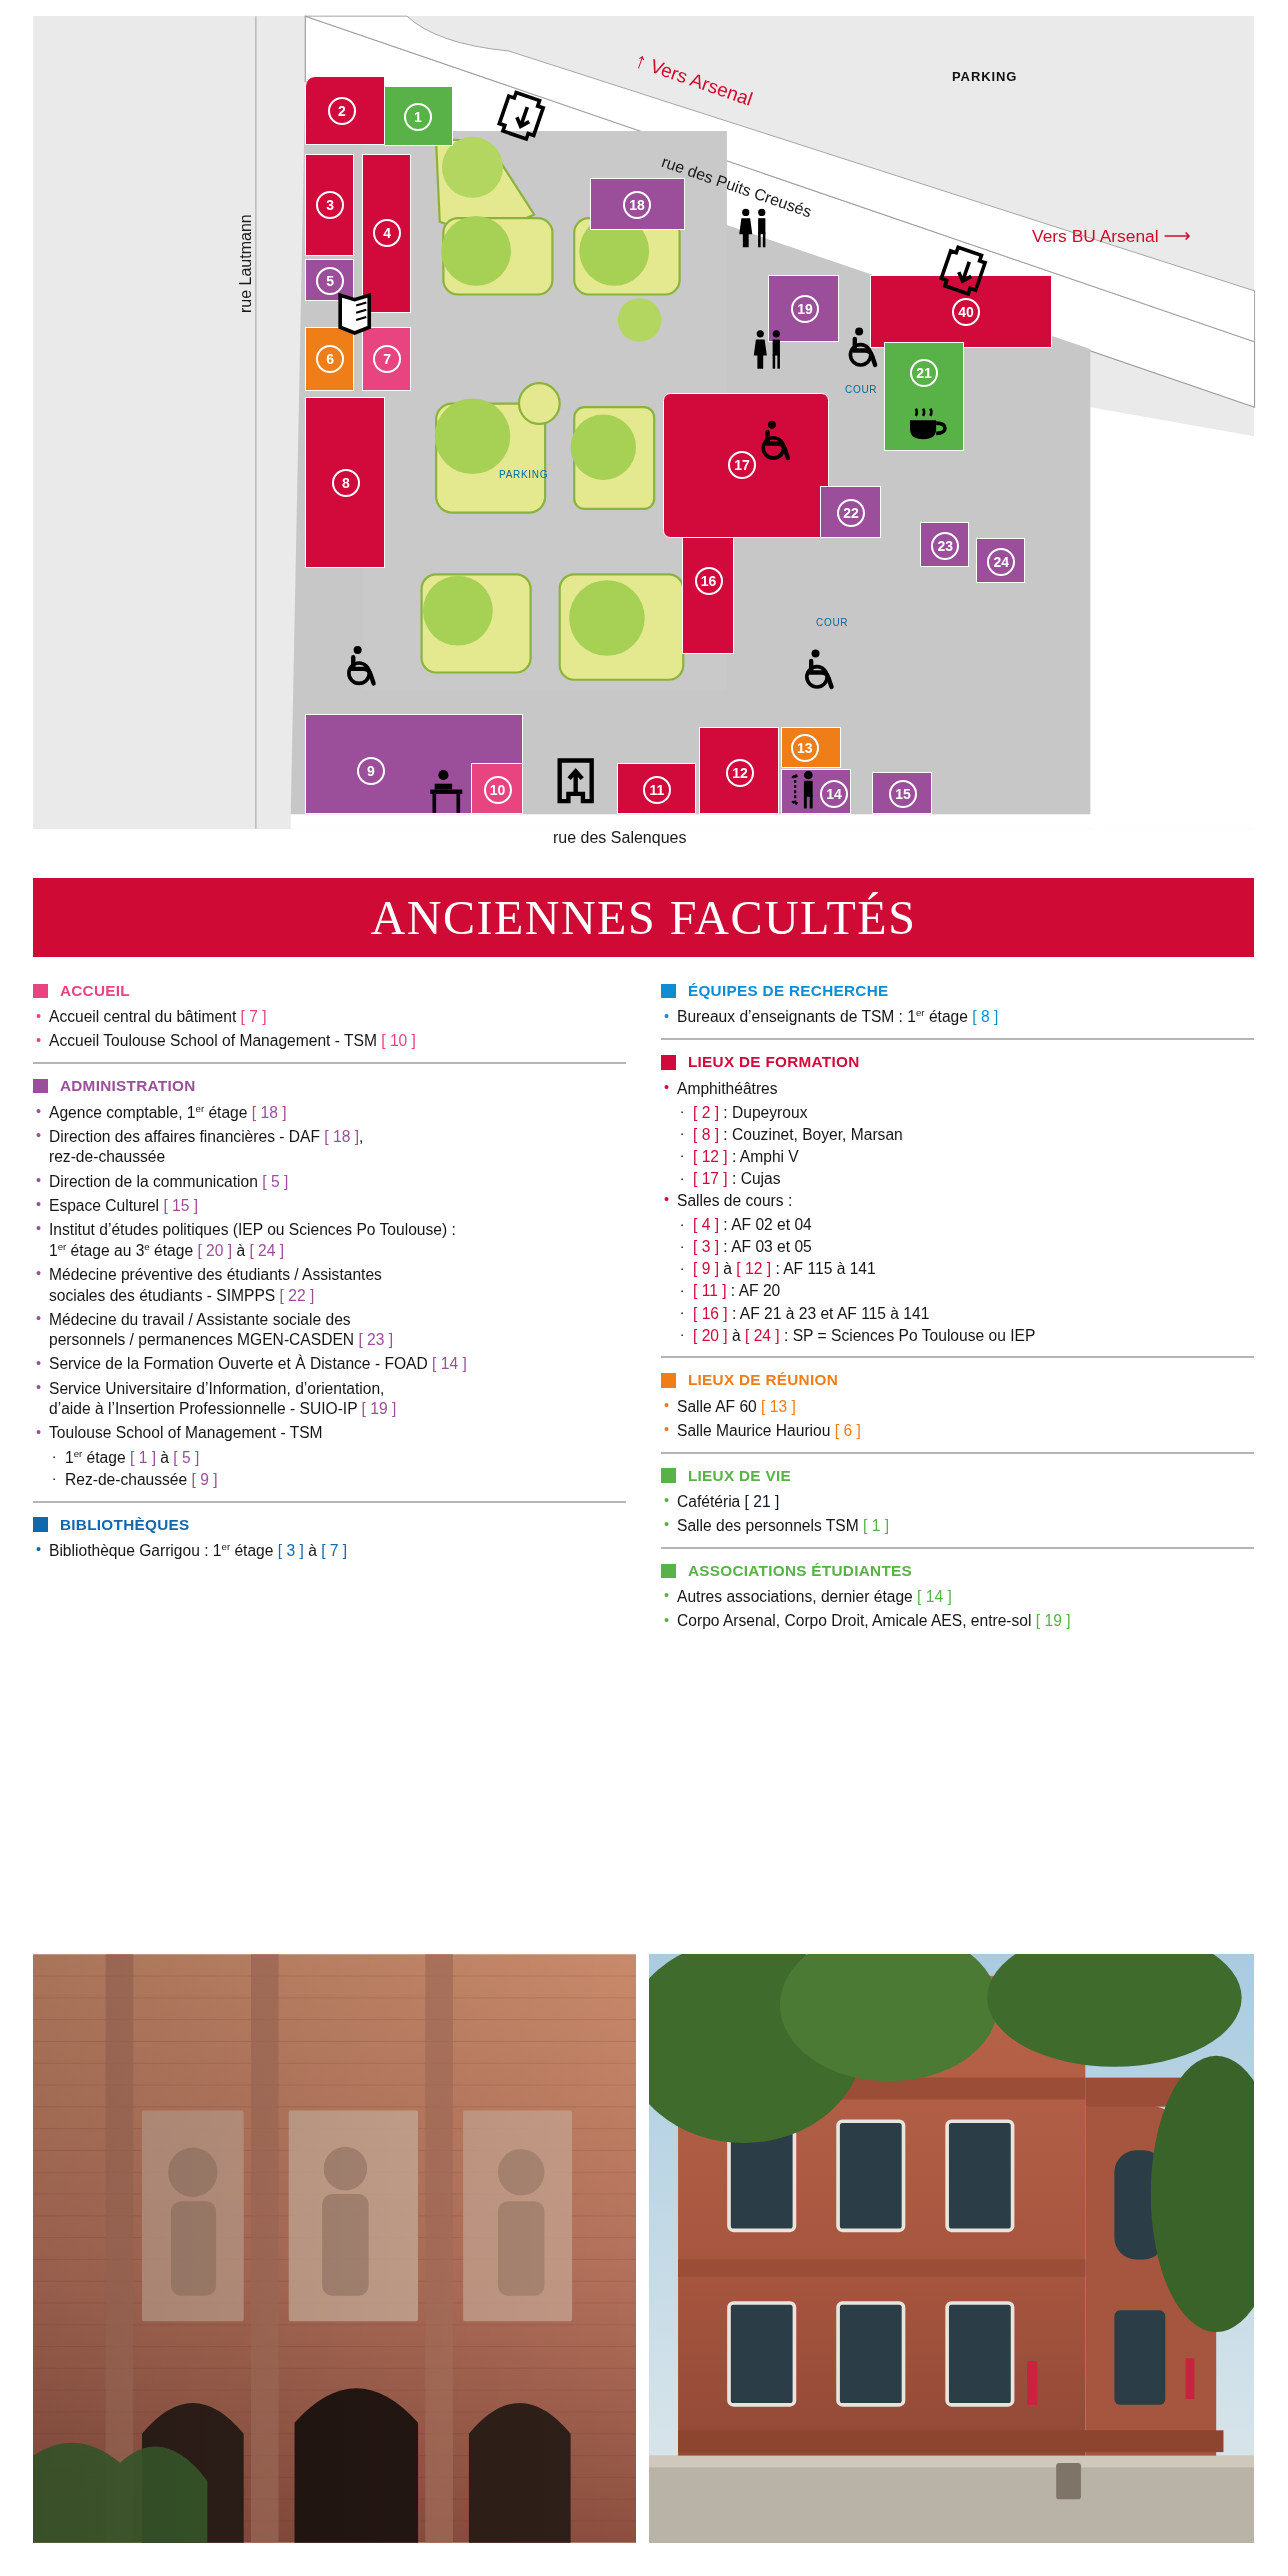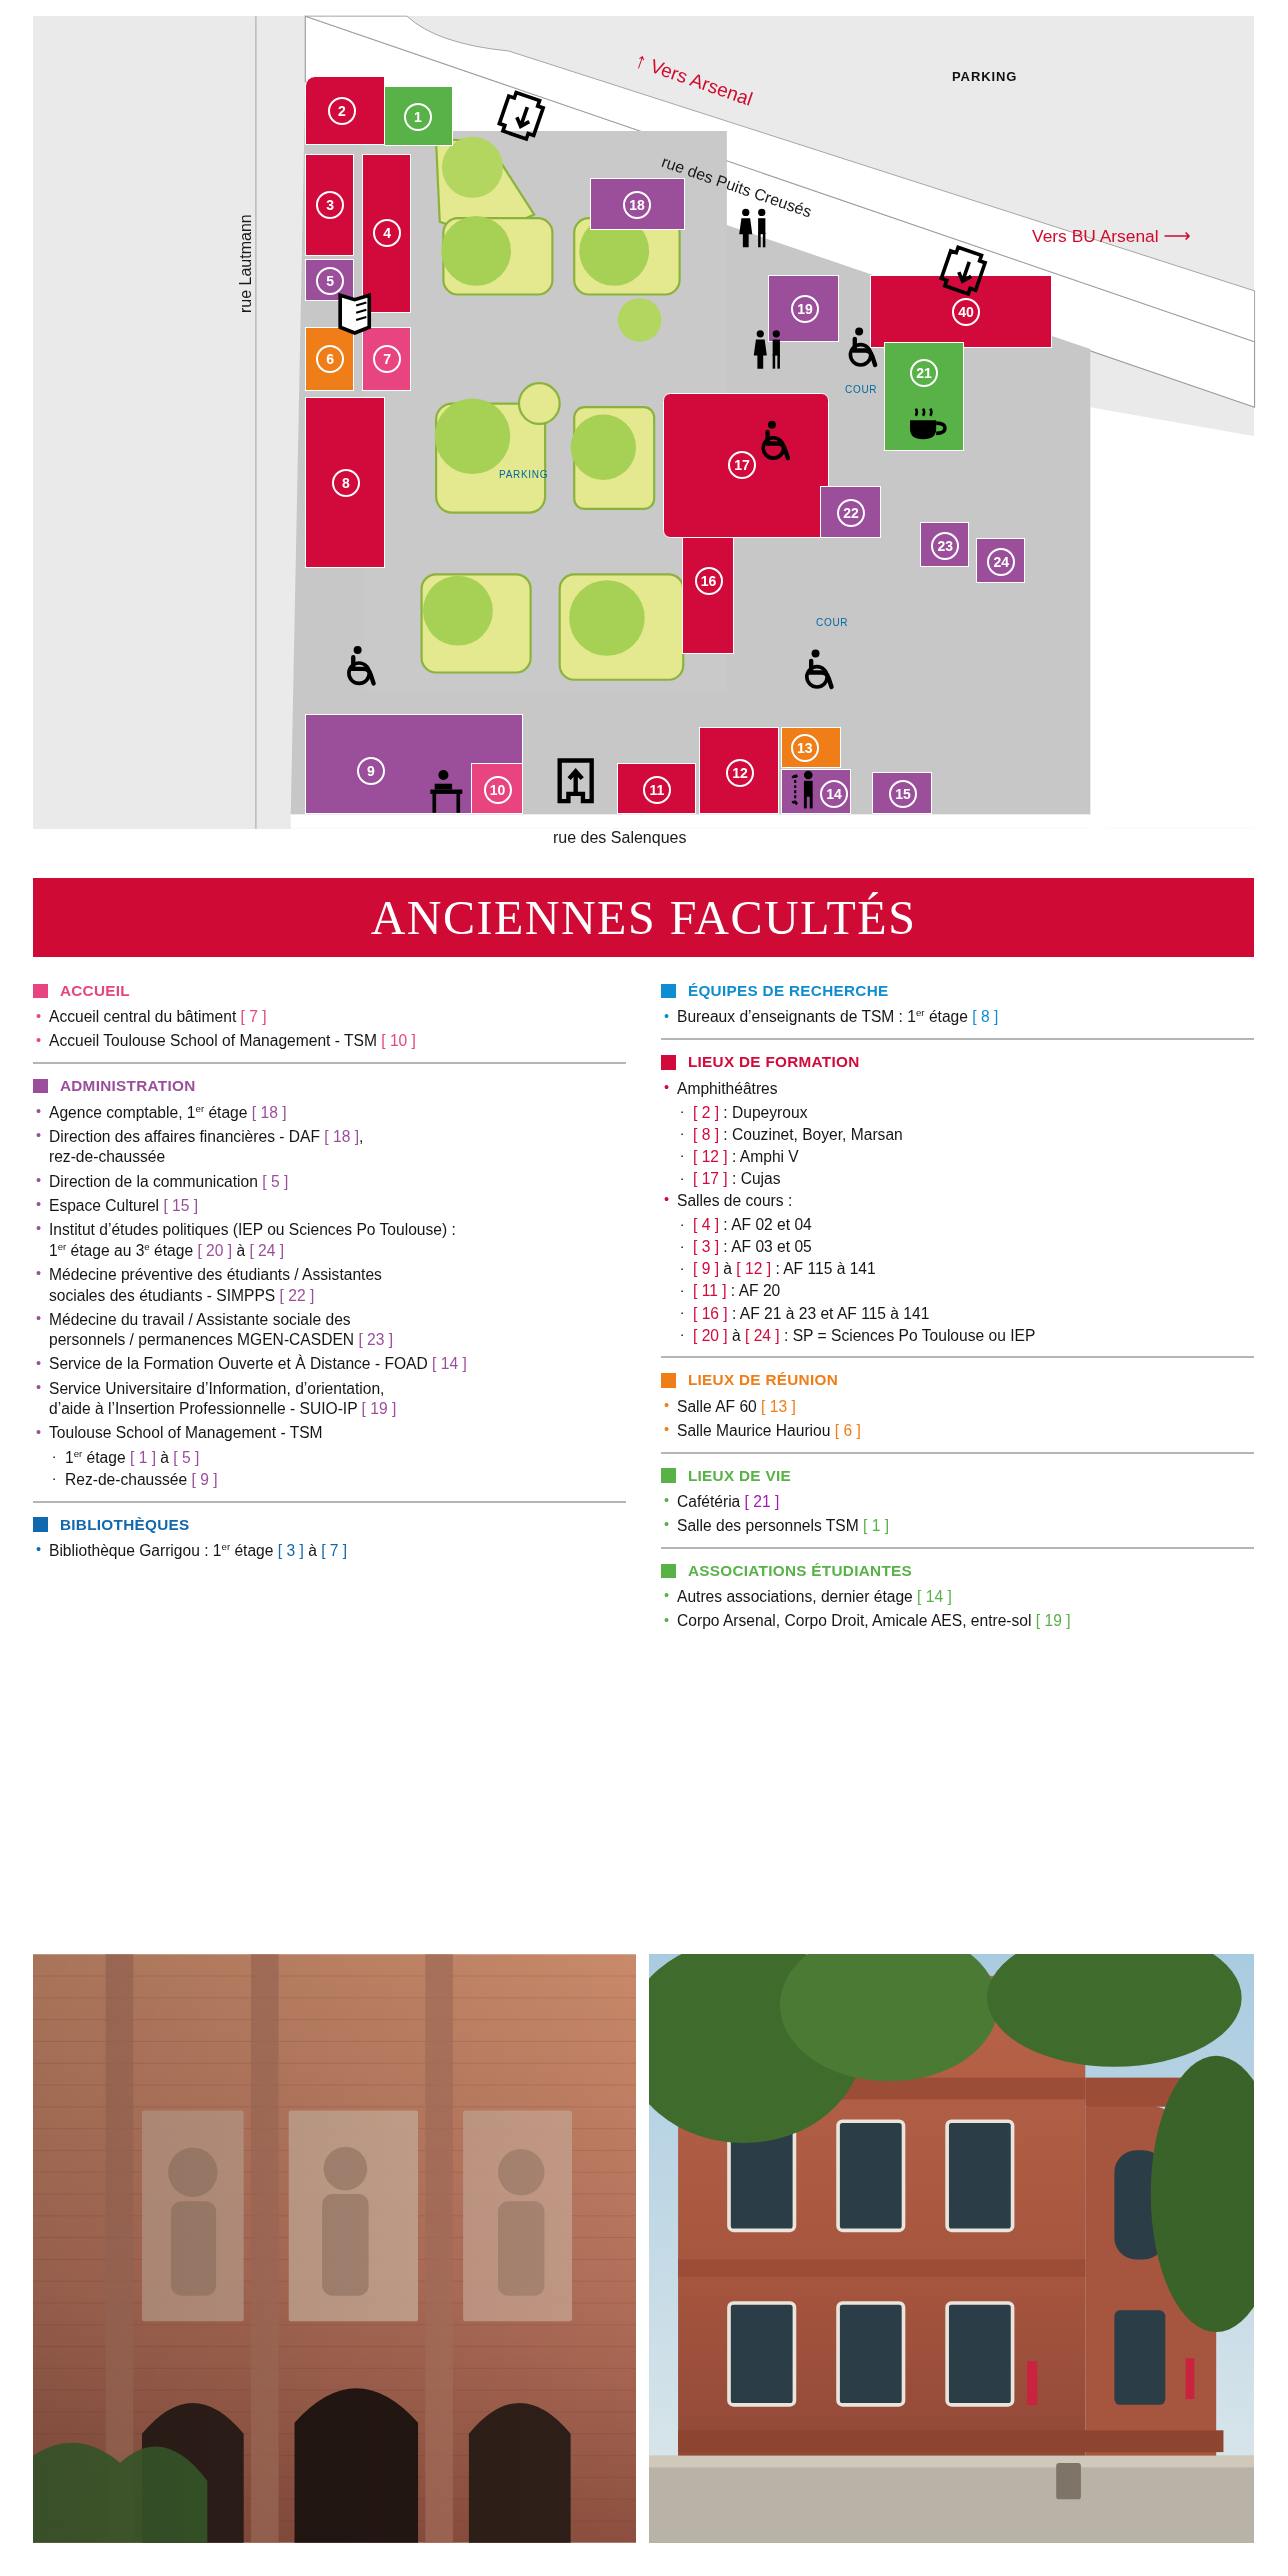--- a/index.html
+++ b/index.html
@@ -458,21 +458,21 @@
         <style></style>
         <div class="entry" style="--b: #ef7d18; color: rgb(22, 22, 22);">Salle Maurice Hauriou <span style="color:#ef7d18">[ 6 ]</span></div>
         <style></style>
       </div>
       <div class="sect-divider"></div>
       <div class="sect bul-lieux-de-vie">
         <div class="sect-head">
           <span class="sq" style="background:#58b247"></span>
           <span class="sect-title" style="color:#58b247">LIEUX DE VIE</span>
         </div>
-        <div class="entry" style="--b: #58b247; color: rgb(22, 22, 22);">Cafétéria <span style="color:#a21caf">[ 21 ]</span></div>
+        <div class="entry" style="--b: #58b247; color: rgb(22, 22, 22);">Cafétéria <span style="color:#0f172a">[ 21 ]</span></div>
         <style></style>
         <div class="entry" style="--b: #58b247; color: rgb(22, 22, 22);">Salle des personnels TSM <span style="color:#58b247">[ 1 ]</span></div>
         <style></style>
       </div>
       <div class="sect-divider"></div>
       <div class="sect bul-associations-etudiantes">
         <div class="sect-head">
           <span class="sq" style="background:#58b247"></span>
           <span class="sect-title" style="color:#58b247">ASSOCIATIONS ÉTUDIANTES</span>
         </div>

